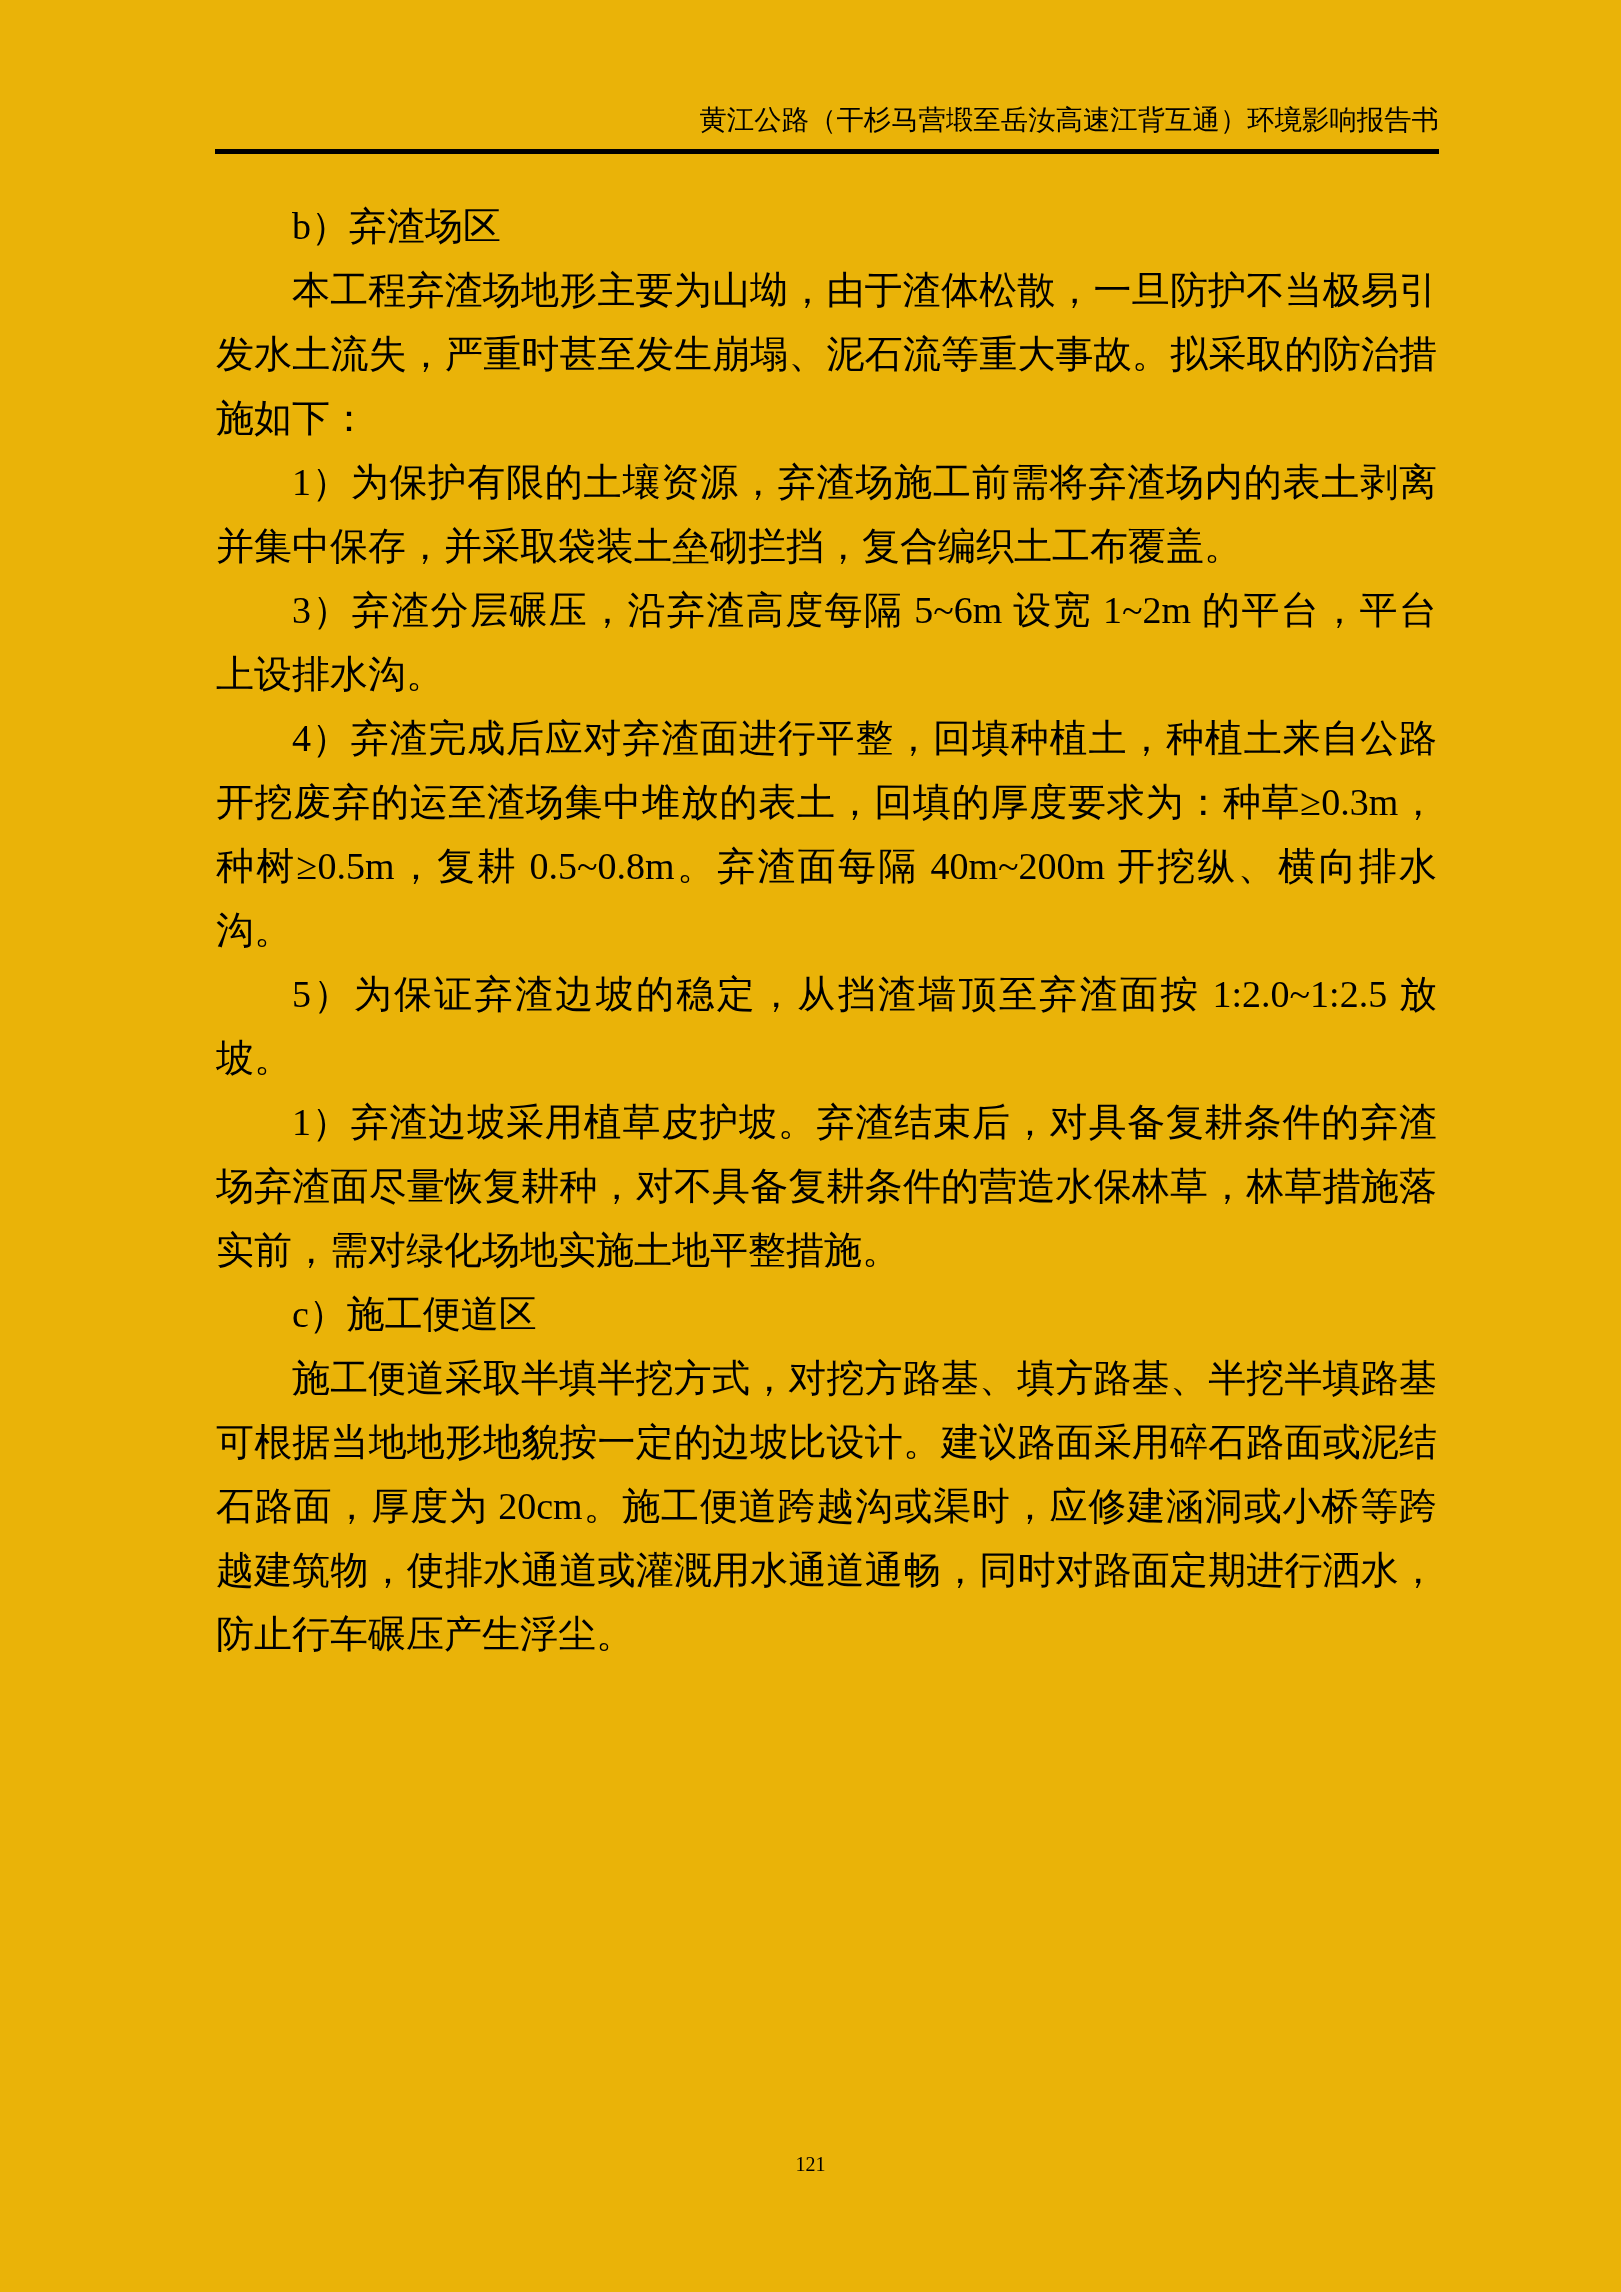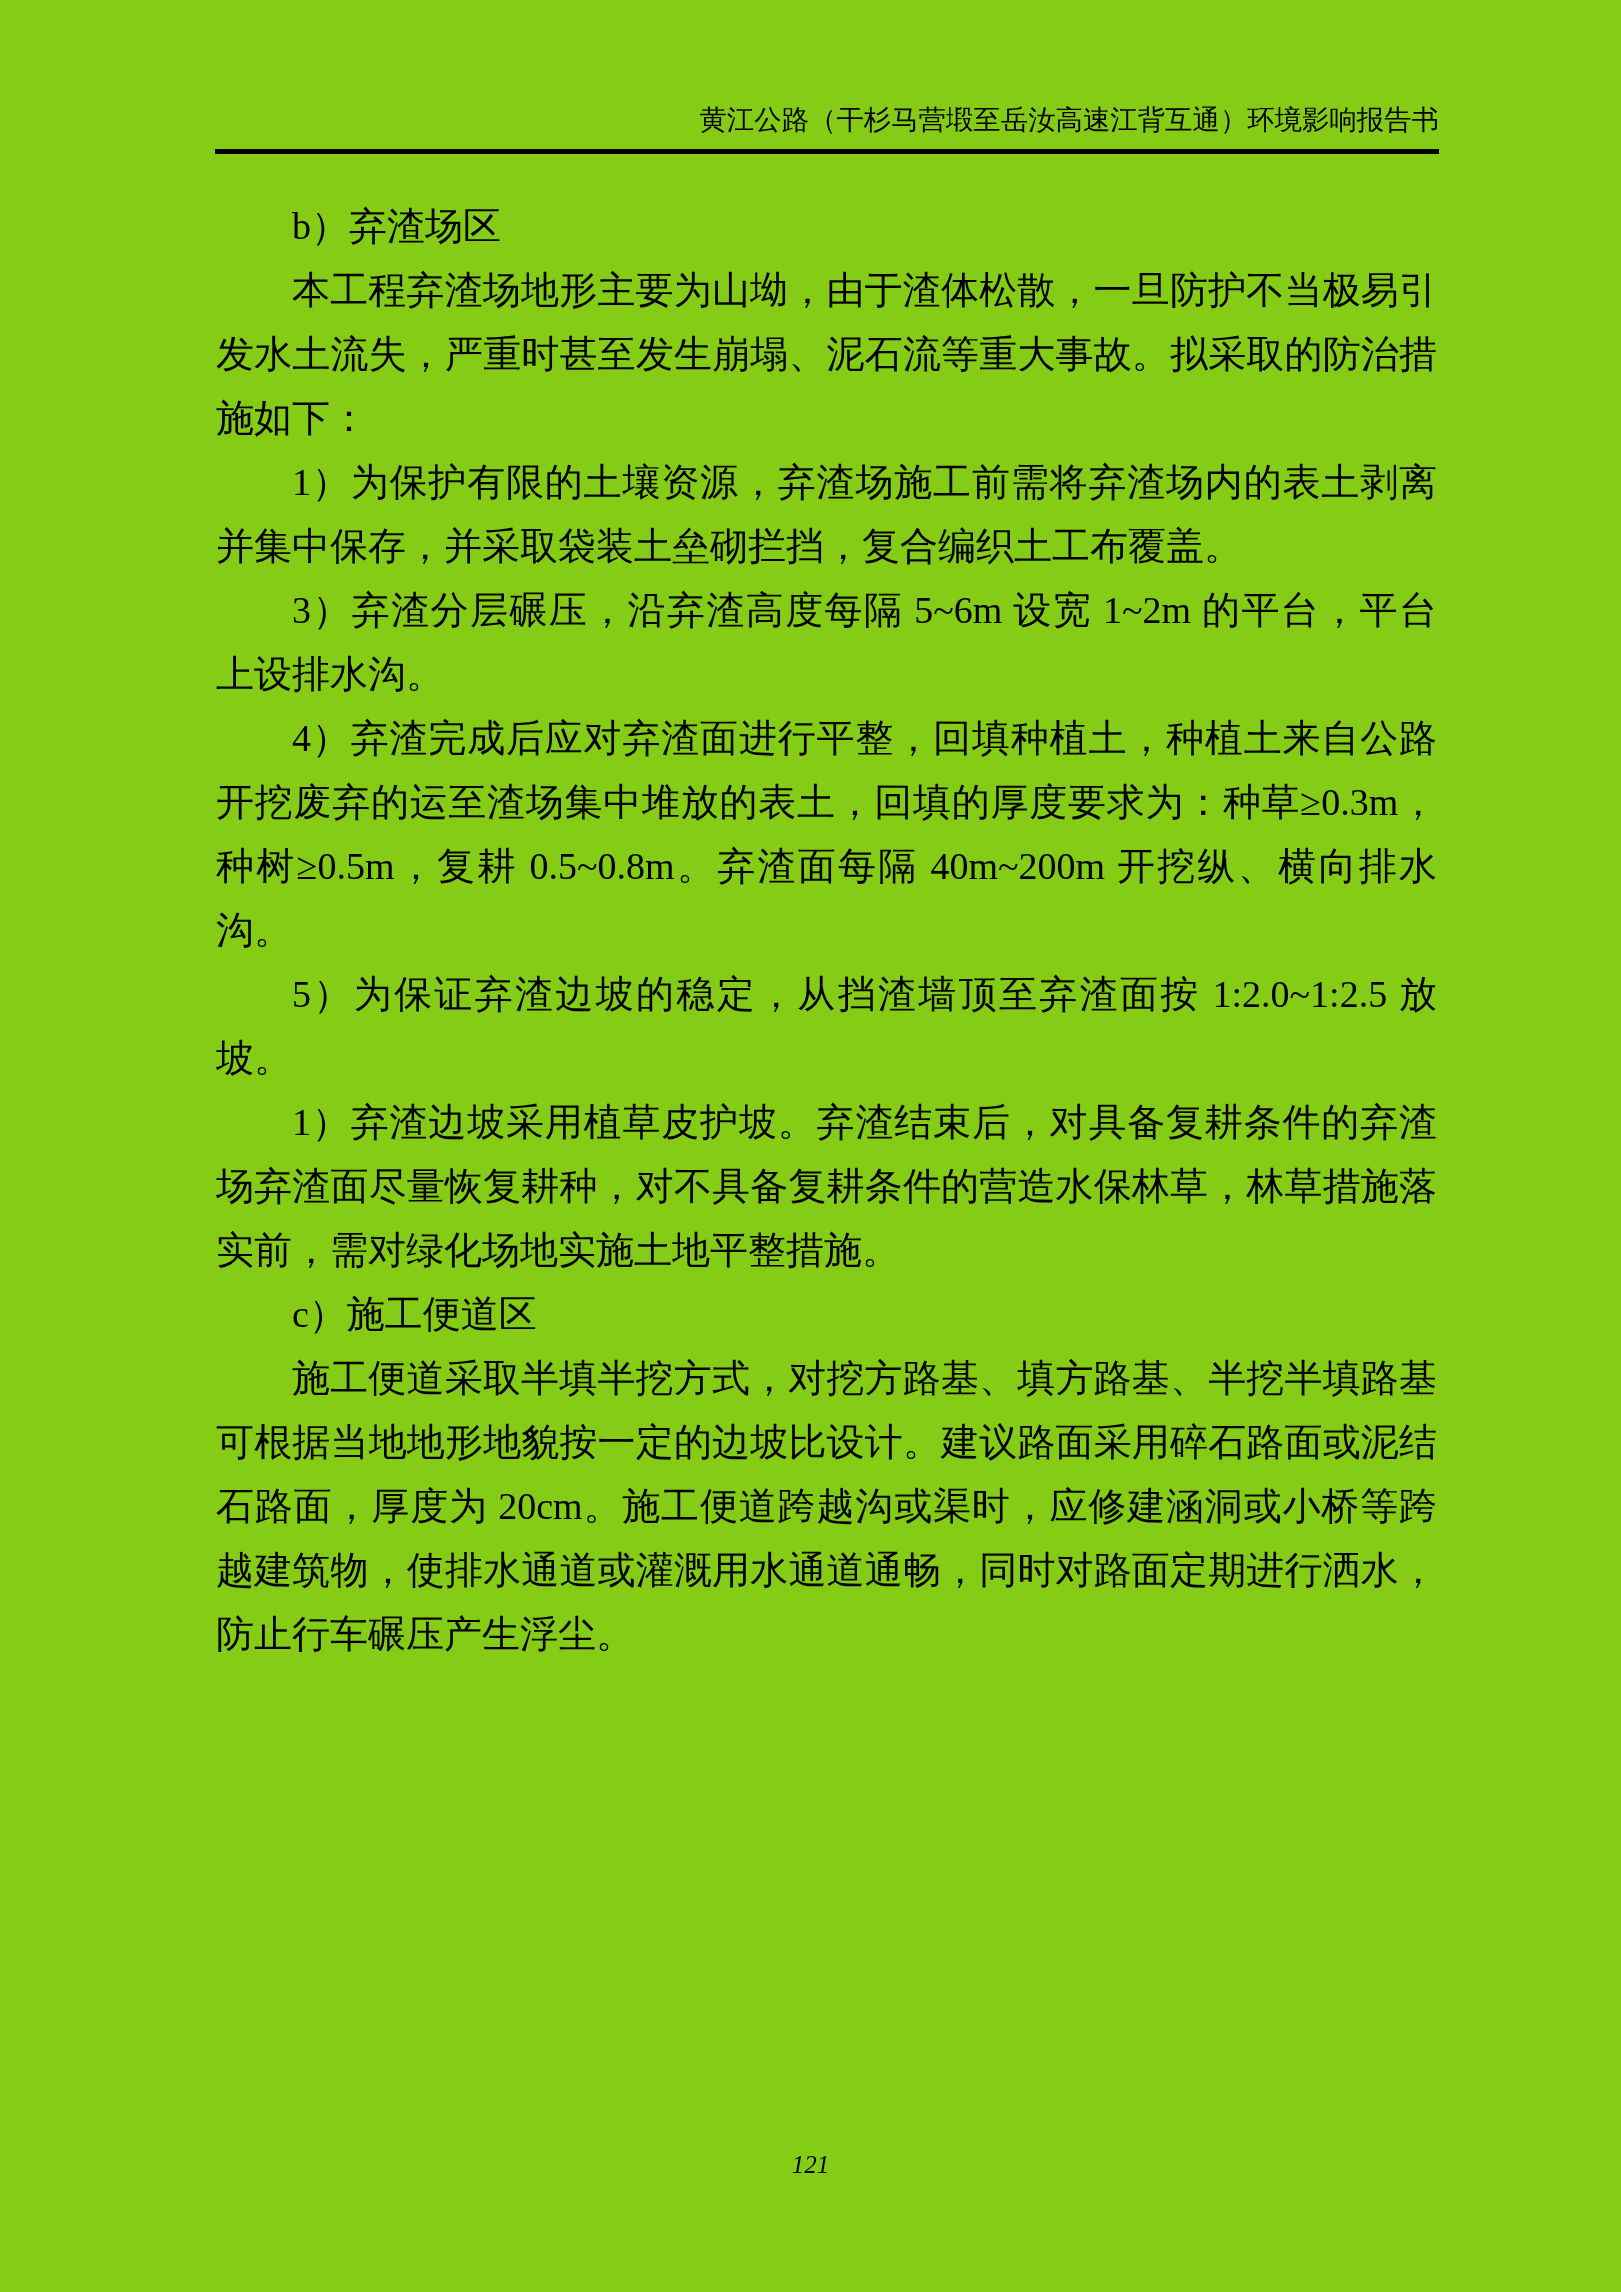--- a/index.html
+++ b/index.html
@@ -4,21 +4,21 @@
 <style>
   html, body {
     margin: 0;
     padding: 0;
     background: #ffffff;
   }
   .page {
     position: relative;
     width: 1621px;
     height: 2293px;
-    background: #84cc16;
+    background: #eab308;
     color: #000000;
     font-family: "Liberation Serif", "DejaVu Serif", serif;
     overflow: hidden;
   }
   .page-header {
     position: absolute;
     top: 101px;
     left: 215px;
     width: 1224px;
     text-align: right;
@@ -48,23 +48,22 @@
     margin: 0;
     padding: 0;
     text-indent: 2em;
   }
   .page-footer {
     position: absolute;
     top: 2145px;
     left: 0;
     width: 100%;
     text-align: center;
-    font-size: 25px;
+    font-size: 20px;
     line-height: 39px;
-    font-style: italic;
   }
 </style>
 </head>
 <body>
 
 <div class="page">
 
   <div class="page-header">黄江公路（干杉马营塅至岳汝高速江背互通）环境影响报告书</div>
 
   <div class="header-rule"></div>

